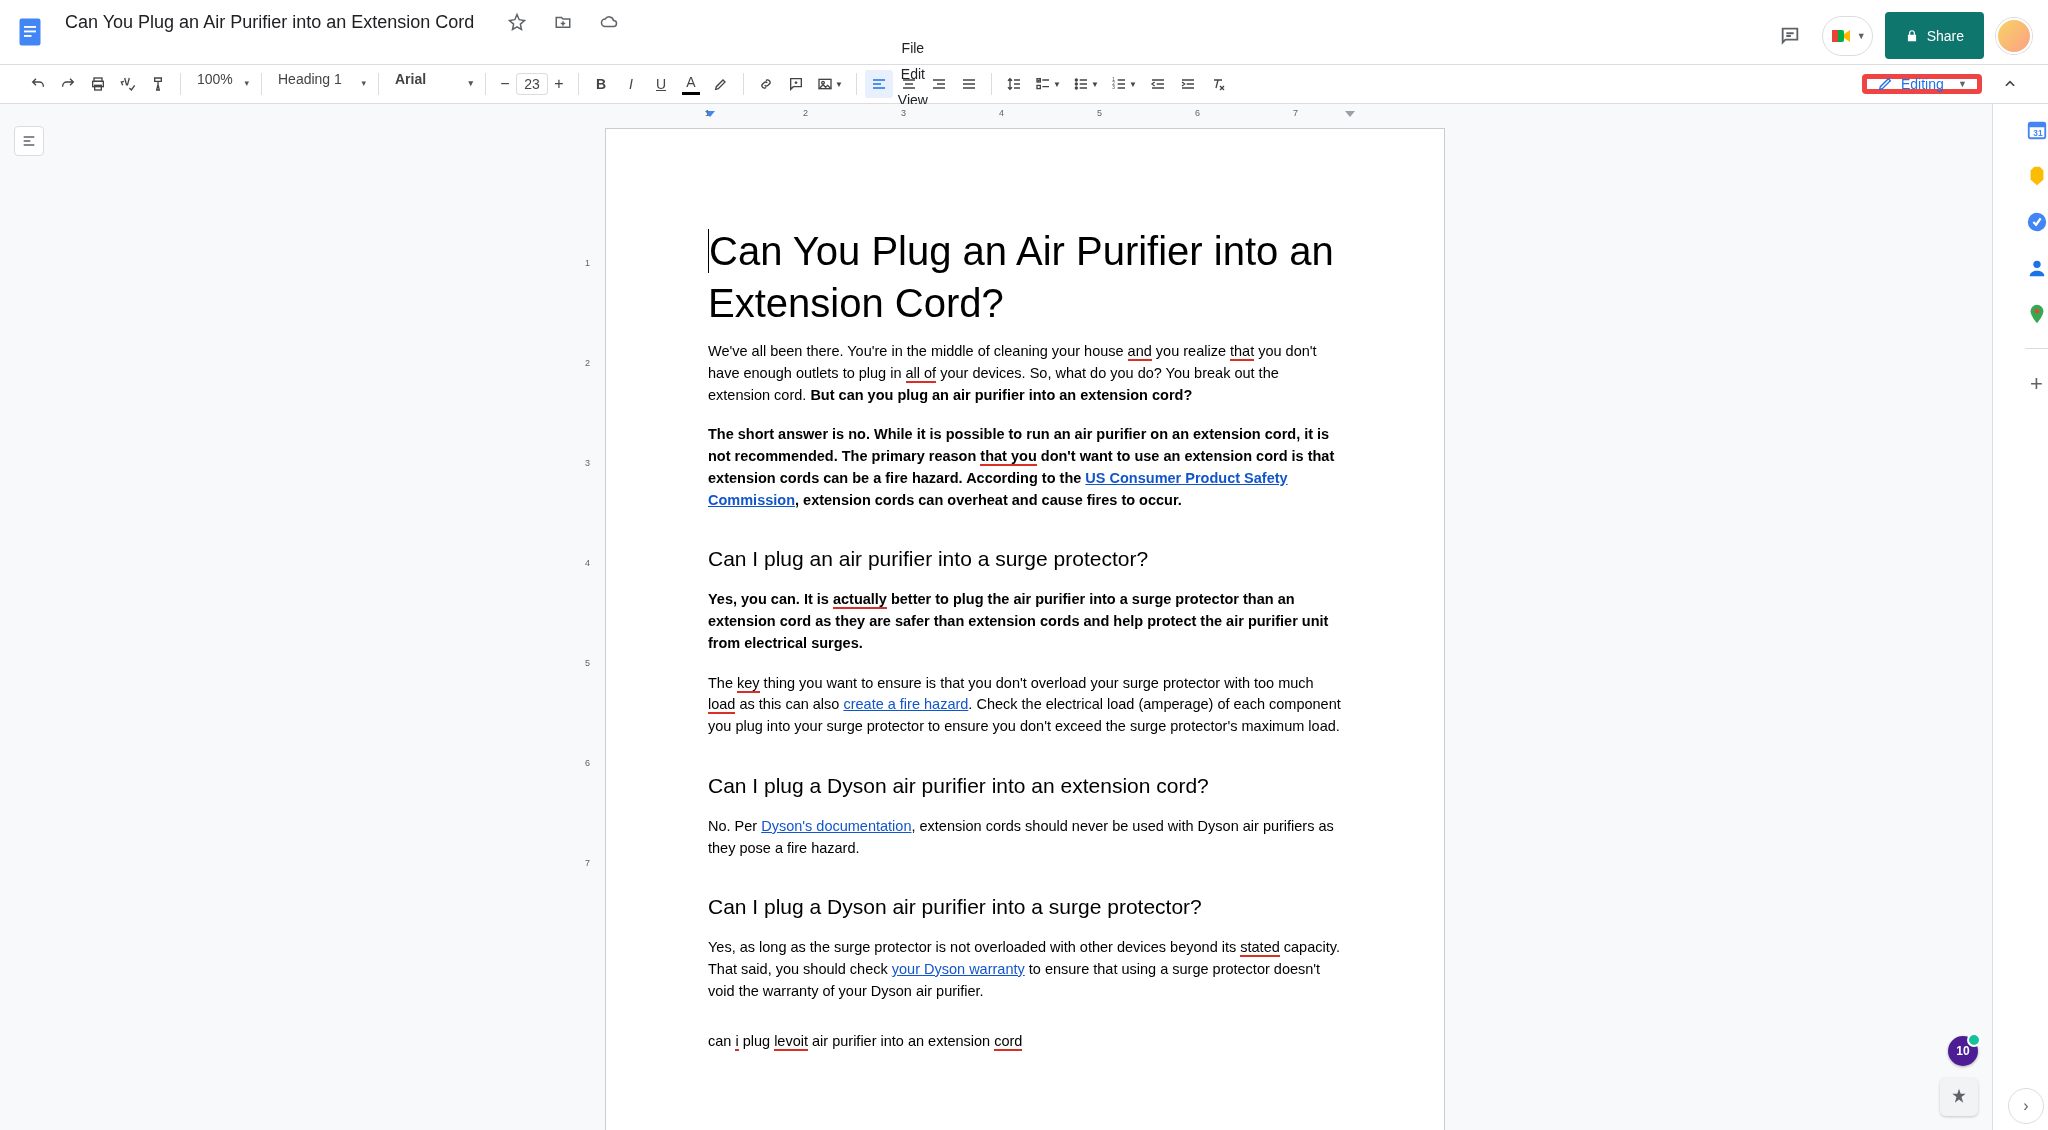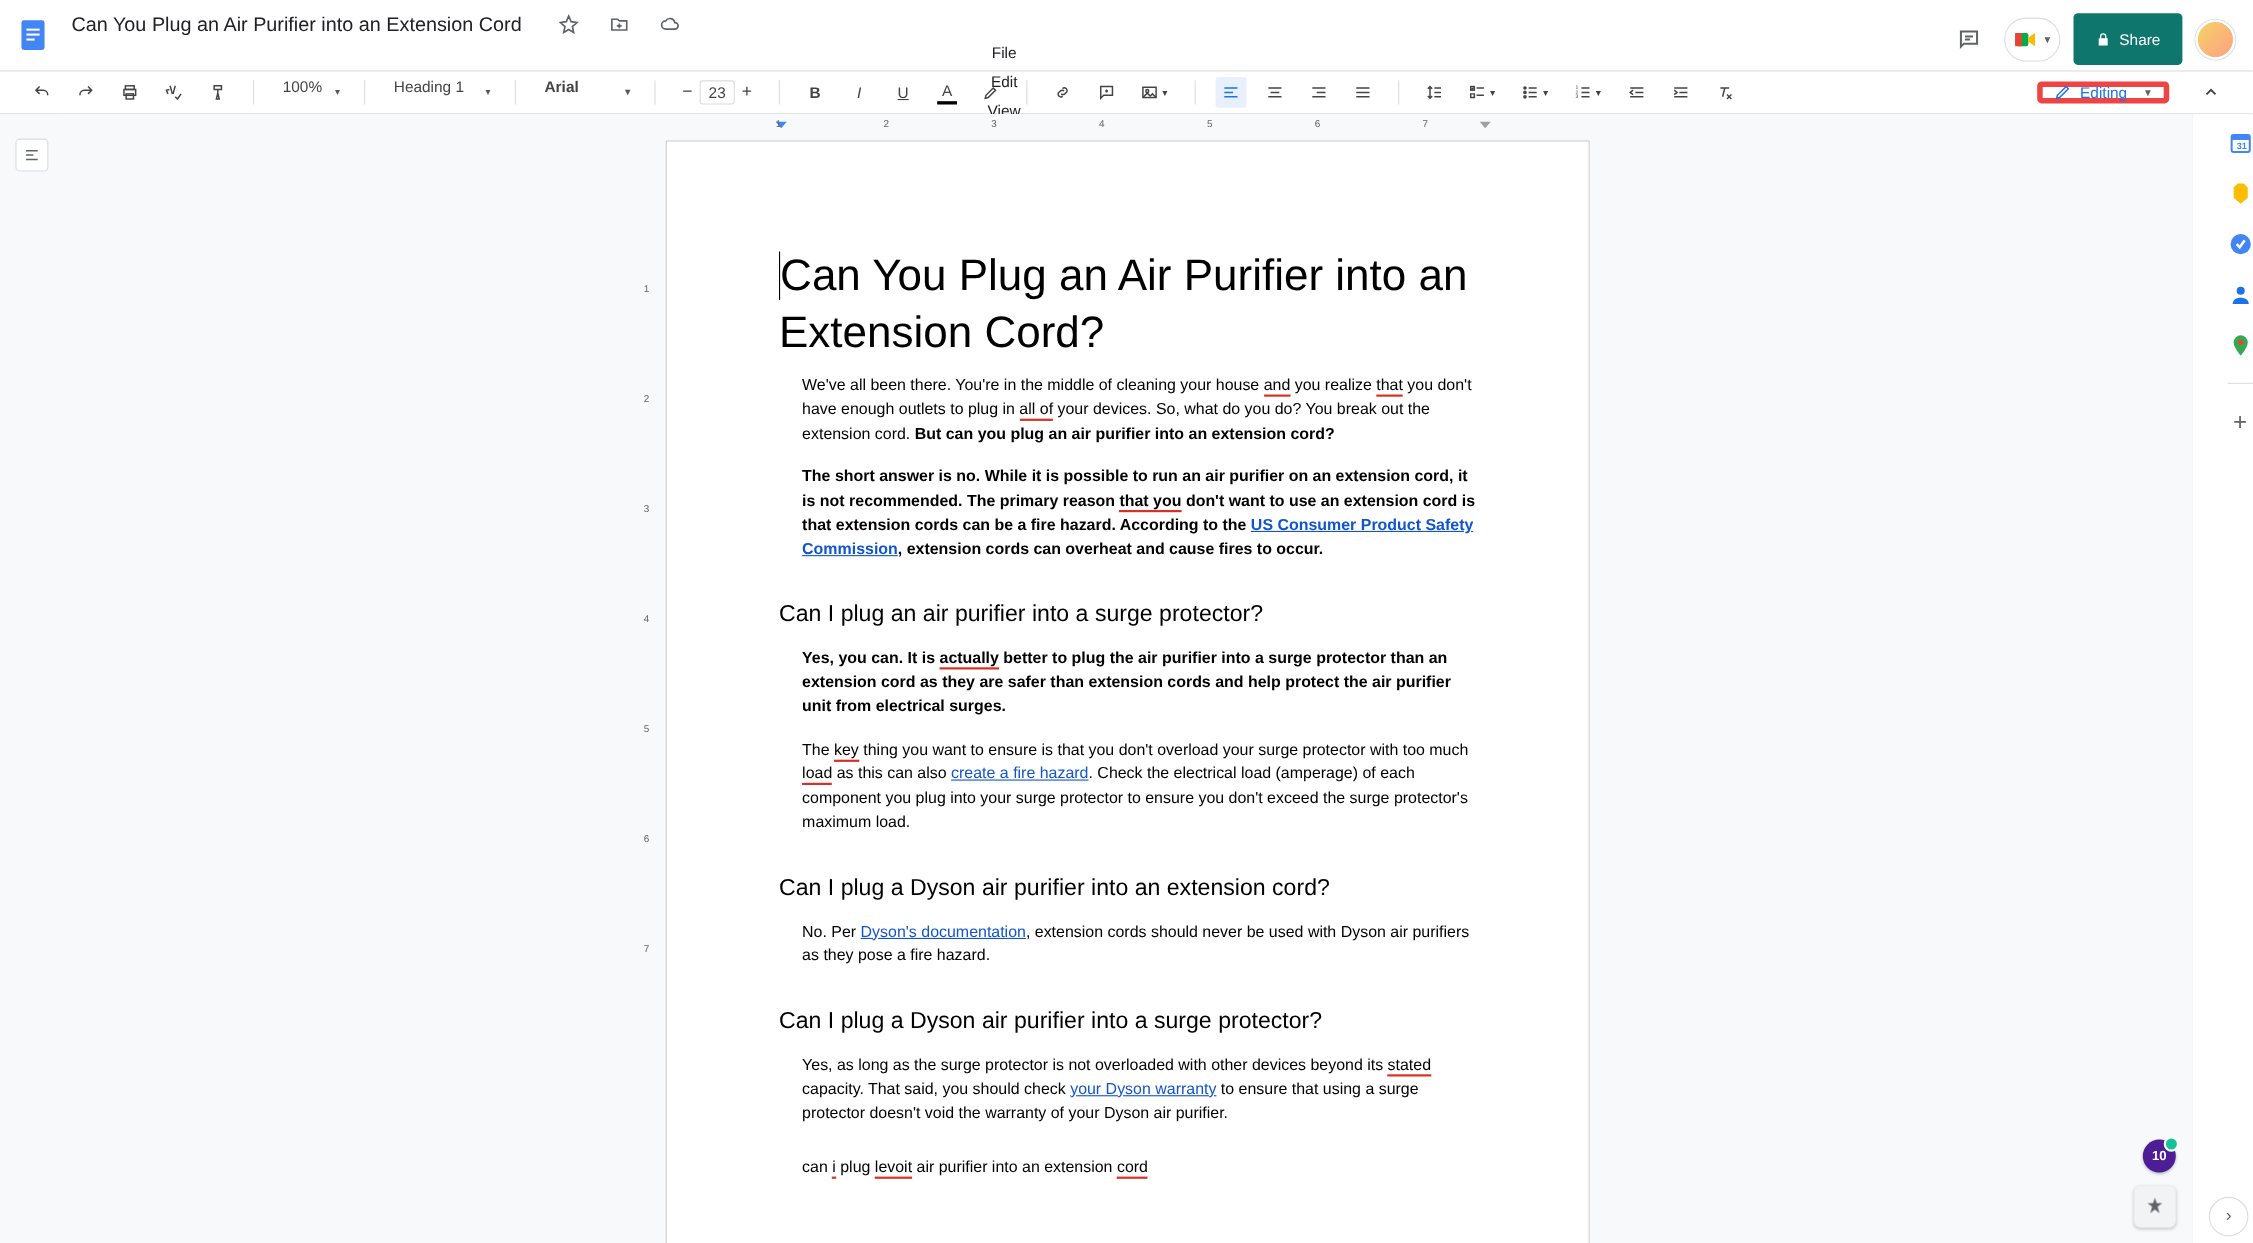--- a/index.html
+++ b/index.html
@@ -39,21 +39,21 @@
   .share-btn {
     background: #0f766e; color: #fff; font-size: 14px; font-weight: 500; height: 47px;
     padding: 0 20px; border: none; border-radius: 4px; display: flex; align-items: center;
     gap: 8px; cursor: pointer;
   }
   .avatar { width: 36px; height: 36px; border-radius: 50%; background: linear-gradient(135deg,#f6d365,#fda085); cursor:pointer; border:2px solid #fff; box-shadow:0 0 0 1px #dadce0;}
 
   
   .toolbar {
     height: 40px; border-top: 1px solid #dadce0; border-bottom: 1px solid #dadce0;
-    display: flex; align-items: center; padding: 0 24px; gap: 12px; background:#fff;
+    display: flex; align-items: center; padding: 0 24px; gap: 2px; background:#fff;
   }
   .tb-btn {
     min-width: 28px; height: 28px; border-radius: 3px; display: flex; align-items: center;
     justify-content: center; cursor: pointer; color: #444; font-size: 14px;
   }
   .tb-btn.active { background: #e8f0fe; color: #1a73e8; }
   .tb-sep { width: 1px; height: 22px; background: #dadce0; margin: 0 6px; }
   .tb-select {
     height: 26px; border: none; background: transparent; font-size: 14px; color: #444;
     padding: 0 18px 0 8px; cursor: pointer; position: relative;
@@ -108,21 +108,21 @@
     width: 16px; position: absolute; left: -20px; top: 24px; bottom: 0; font-size: 9px; color: #5f6368;
   }
   .ruler-v .vtick { position: absolute; left: 0; }
   .page {
     width: 840px; min-height: 1086px; background: #fff; border: 1px solid #ccc;
     margin: 6px auto 0 auto; padding: 96px 102px 60px 102px; position: relative;
   }
   .doc-h1 { font-size: 40px; font-weight: 400; color: #000; line-height: 1.3; margin-bottom: 12px;}
   .doc-h1 .cursor { border-left: 1px solid #000; animation: blink 1.2s infinite; }
   @keyframes blink { 50% { opacity: 0; } }
-  .doc-p { font-size: 14.5px; color: #000; line-height: 1.5; margin-bottom: 18px; margin-left: 21px; }
+  .doc-p { font-size: 14.5px; color: #000; line-height: 1.5; margin-bottom: 18px; }
   .doc-h2 { font-size: 21px; font-weight: 400; color: #000; margin: 36px 0 18px 0; }
   .b { font-weight: 700; }
   .u-red { border-bottom: 2px solid #d93025; }
   .link { color: #1155cc; text-decoration: underline; cursor:pointer;}
   .link.b { font-weight:700;}
   
   .side-panel {
     width: 56px; border-left: 1px solid #dadce0; display: flex; flex-direction: column;
     align-items: center; padding-top: 14px; gap: 22px; background: #fff; padding-left: 32px;
   }

